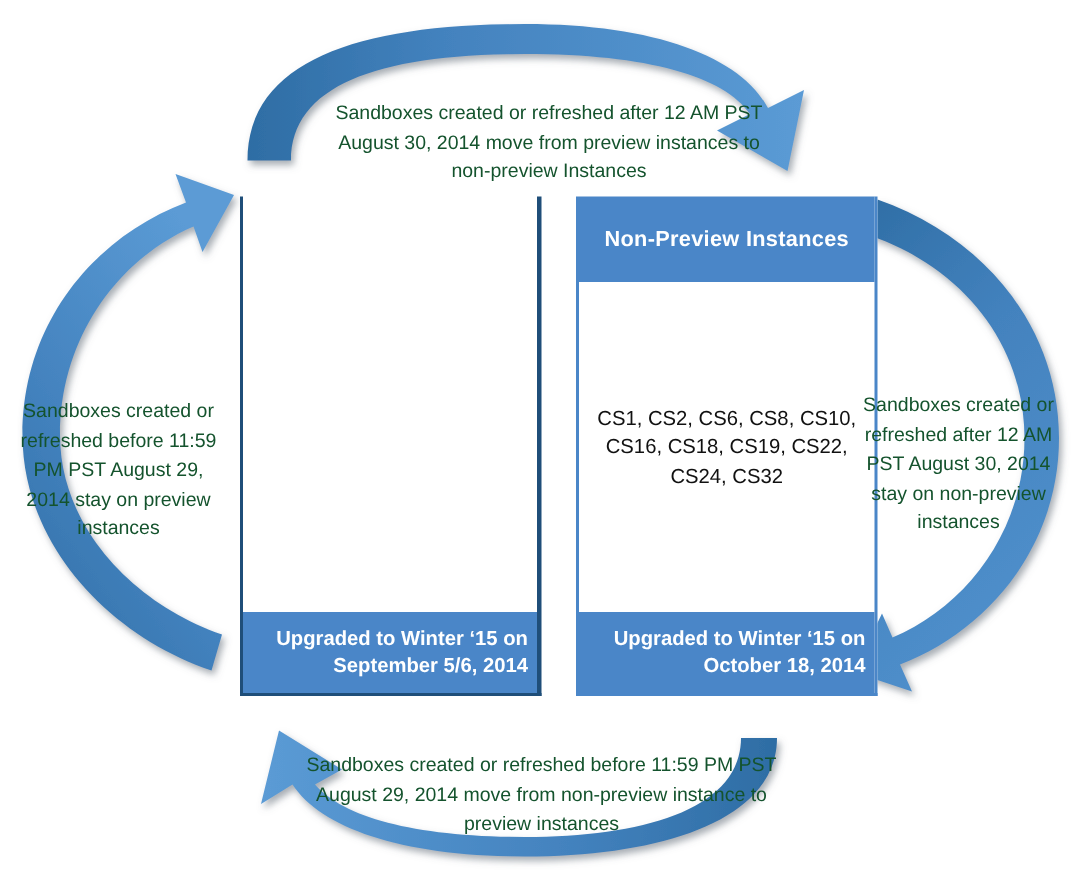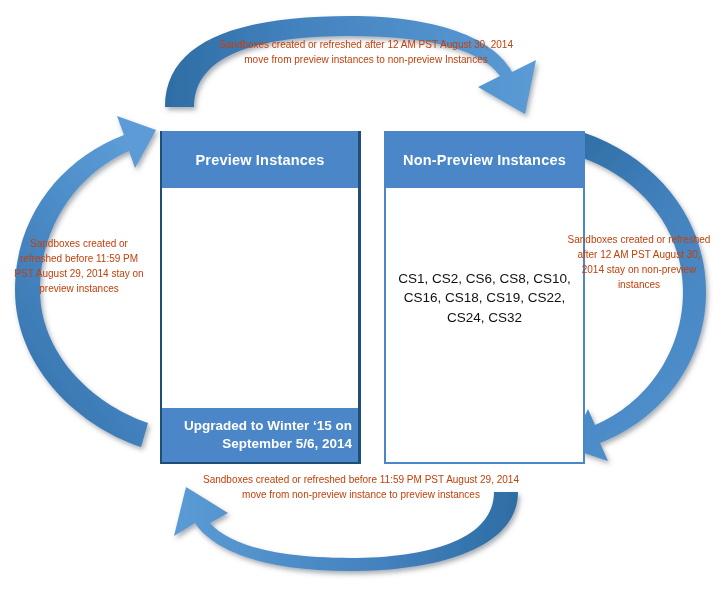--- a/index.html
+++ b/index.html
@@ -109,23 +109,24 @@
     text-align: right;
     line-height: 1.3;
     padding: 0 6px;
     box-sizing: border-box;
   }
 
   
   .caption {
     position: absolute;
     text-align: center;
-    font-size: 10px;
+    font-size: 13px;
     line-height: 1.5;
-    color: #c2410c;
+    color: #14532d;
+    margin-top: 28px;
   }
   .caption-top {
     left: 216px;
     top: 37px;
     width: 300px;
   }
   .caption-left {
     left: 12px;
     top: 236px;
     width: 134px;
@@ -224,29 +225,29 @@
         L 186,487
         L 228,513
         L 210,523
         C 229,545 277,558 350,558
         C 430,558 494,539 494,492
         Z"></path>
     </g>
   </svg>
 
   <div class="box box-left">
-    <div class="box-header">Preview Instances</div>
     <div class="box-footer">Upgraded to Winter ‘15 on September 5/6, 2014</div>
   </div>
 
   <div class="box box-right">
     <div class="box-header">Non-Preview Instances</div>
     <div class="box-body">
       <div class="box-body-text">CS1, CS2, CS6, CS8, CS10, CS16, CS18, CS19, CS22, CS24, CS32</div>
     </div>
+    <div class="box-footer">Upgraded to Winter ‘15 on October 18, 2014</div>
   </div>
 
   <div class="caption caption-top">Sandboxes created or refreshed after 12 AM PST August 30, 2014 move from preview instances to non-preview Instances</div>
 
   <div class="caption caption-left">Sandboxes created or refreshed before 11:59 PM PST August 29, 2014 stay on preview instances</div>
 
   <div class="caption caption-right">Sandboxes created or refreshed after 12 AM PST August 30, 2014 stay on non-preview instances</div>
 
   <div class="caption caption-bottom">Sandboxes created or refreshed before 11:59 PM PST August 29, 2014 move from non-preview instance to preview instances</div>
 

